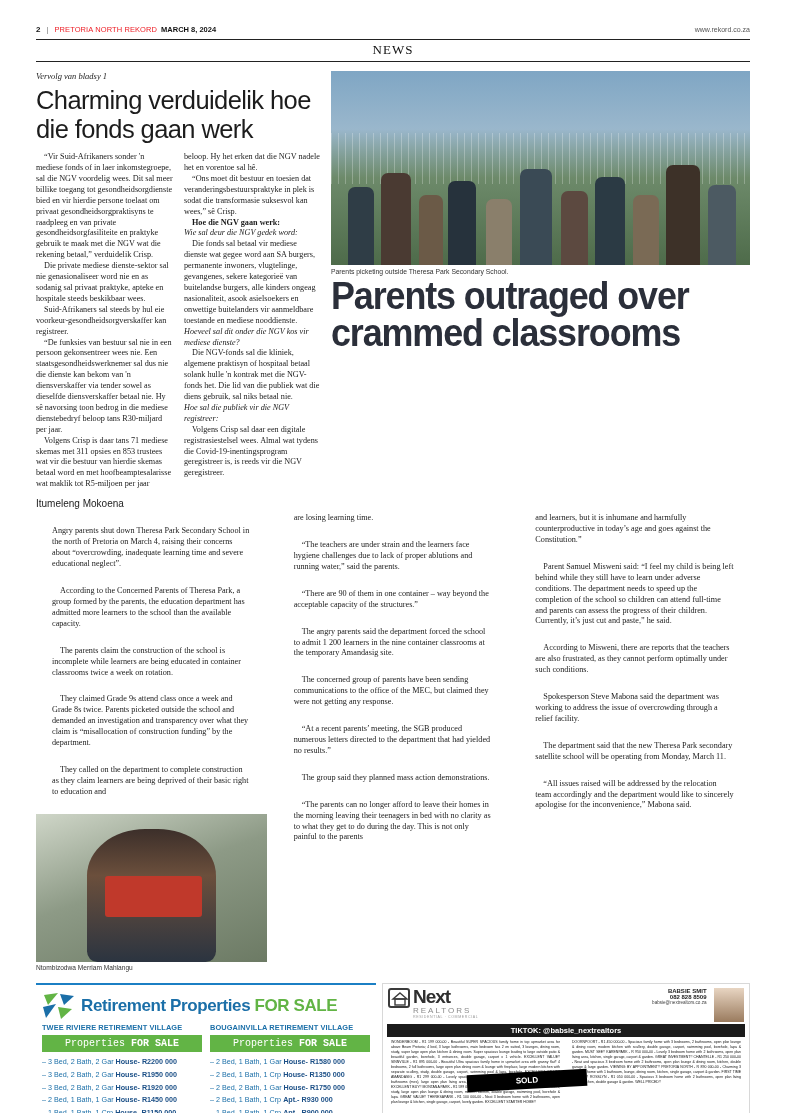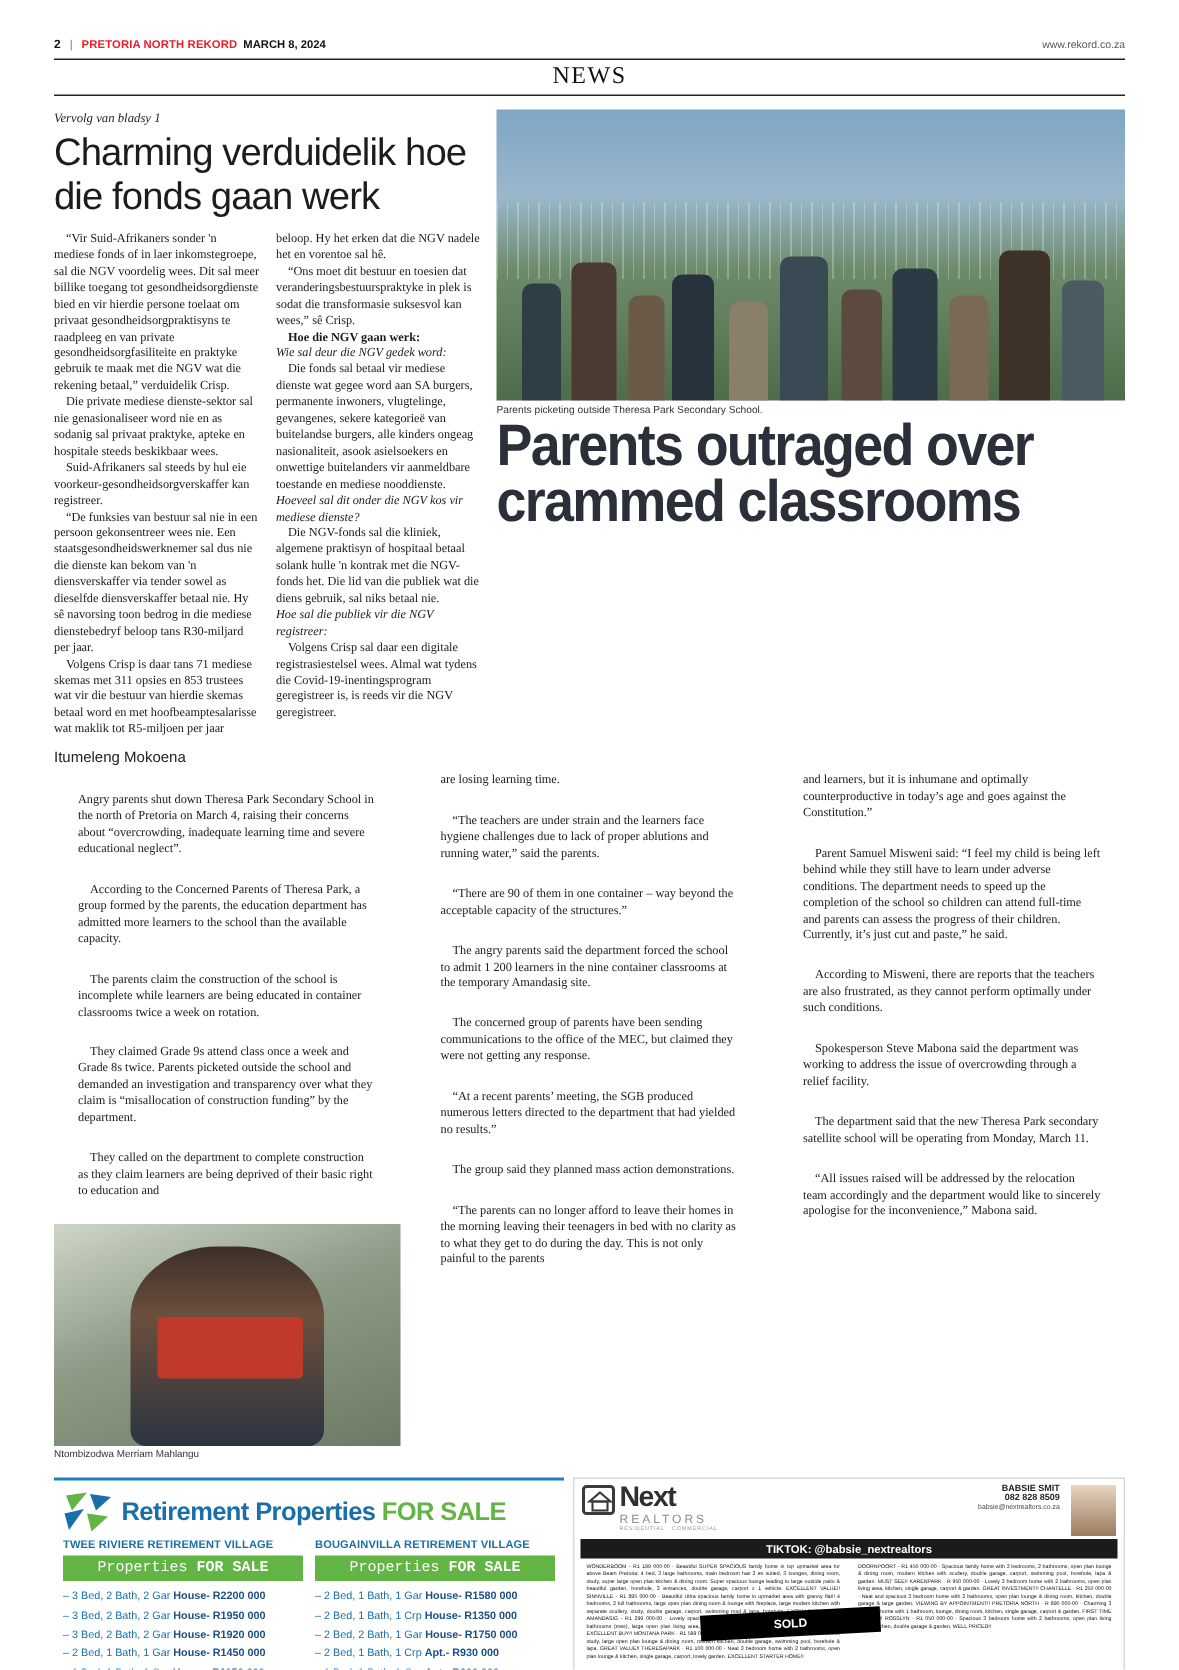--- a/index.html
+++ b/index.html
@@ -13,33 +13,33 @@
   .page { position: relative; width: 786px; height: 1113px; padding: 0 36px; }
 
   
   .folio-bar {
     display: flex; align-items: baseline;
     padding-top: 25px; font-size: 7.5px;
     font-family: "Liberation Sans", sans-serif;
   }
   .folio-num { font-weight: bold; font-size: 8px; color:#111; }
   .folio-pipe { margin: 0 6px; color: #777; }
-  .folio-pub { font-weight: bold; color: #ED1C24; letter-spacing: .1px; font-size: 7.5px; text-align: right;}
+  .folio-pub { font-weight: normal; color: #ED1C24; letter-spacing: .1px; font-size: 7.5px; text-align: right;}
   .folio-date { font-weight: bold; color: #111; margin-left: 4px; font-size: 7.5px;}
   .folio-url { margin-left: auto; color: #555; font-size: 7px; }
 
   .news-band {
     margin-top: 5px;
     border-top: 1.4px solid #222;
     border-bottom: 1.4px solid #222;
     text-align: center;
   }
   .news-band .label {
     font-family: "Liberation Serif", serif;
-    font-size: 16px; letter-spacing: 1px; padding: 2px 0 3px;
+    font-size: 13px; letter-spacing: 1px; padding: 2px 0 3px;
     color: #111;
     text-align: center;
   }
 
   
   .top-wrap { display: flex; gap: 10px; margin-top: 9px; }
   .left-col { width: 285px; }
   .right-col { flex: 1; }
 
   .kicker {
@@ -250,21 +250,21 @@
       <p>“The teachers are under strain and the learners face hygiene challenges due to lack of proper ablutions and running water,” said the parents.</p>
       <p>“There are 90 of them in one container – way beyond the acceptable capacity of the structures.”</p>
       <p>The angry parents said the department forced the school to admit 1 200 learners in the nine container classrooms at the temporary Amandasig site.</p>
       <p>The concerned group of parents have been sending communications to the office of the MEC, but claimed they were not getting any response.</p>
       <p>“At a recent parents’ meeting, the SGB produced numerous letters directed to the department that had yielded no results.”</p>
       <p>The group said they planned mass action demonstrations.</p>
       <p>“The parents can no longer afford to leave their homes in the morning leaving their teenagers in bed with no clarity as to what they get to do during the day. This is not only painful to the parents</p>
     </div>
 
     <div class="story-col">
-      <p class="noindent">and learners, but it is inhumane and optimally counterproductive in today’s age and goes against the Constitution.”</p>
+      <p class="noindent">and learners, but it is inhumane and harmfully counterproductive in today’s age and goes against the Constitution.”</p>
       <p>Parent Samuel Misweni said: “I feel my child is being left behind while they still have to learn under adverse conditions. The department needs to speed up the completion of the school so children can attend full-time and parents can assess the progress of their children. Currently, it’s just cut and paste,” he said.</p>
       <p>According to Misweni, there are reports that the teachers are also frustrated, as they cannot perform optimally under such conditions.</p>
       <p>Spokesperson Steve Mabona said the department was working to address the issue of overcrowding through a relief facility.</p>
       <p>The department said that the new Theresa Park secondary satellite school will be operating from Monday, March 11.</p>
       <p>“All issues raised will be addressed by the relocation team accordingly and the department would like to sincerely apologise for the inconvenience,” Mabona said.</p>
     </div>
   </div>
 
   <div class="ads-row">
 

